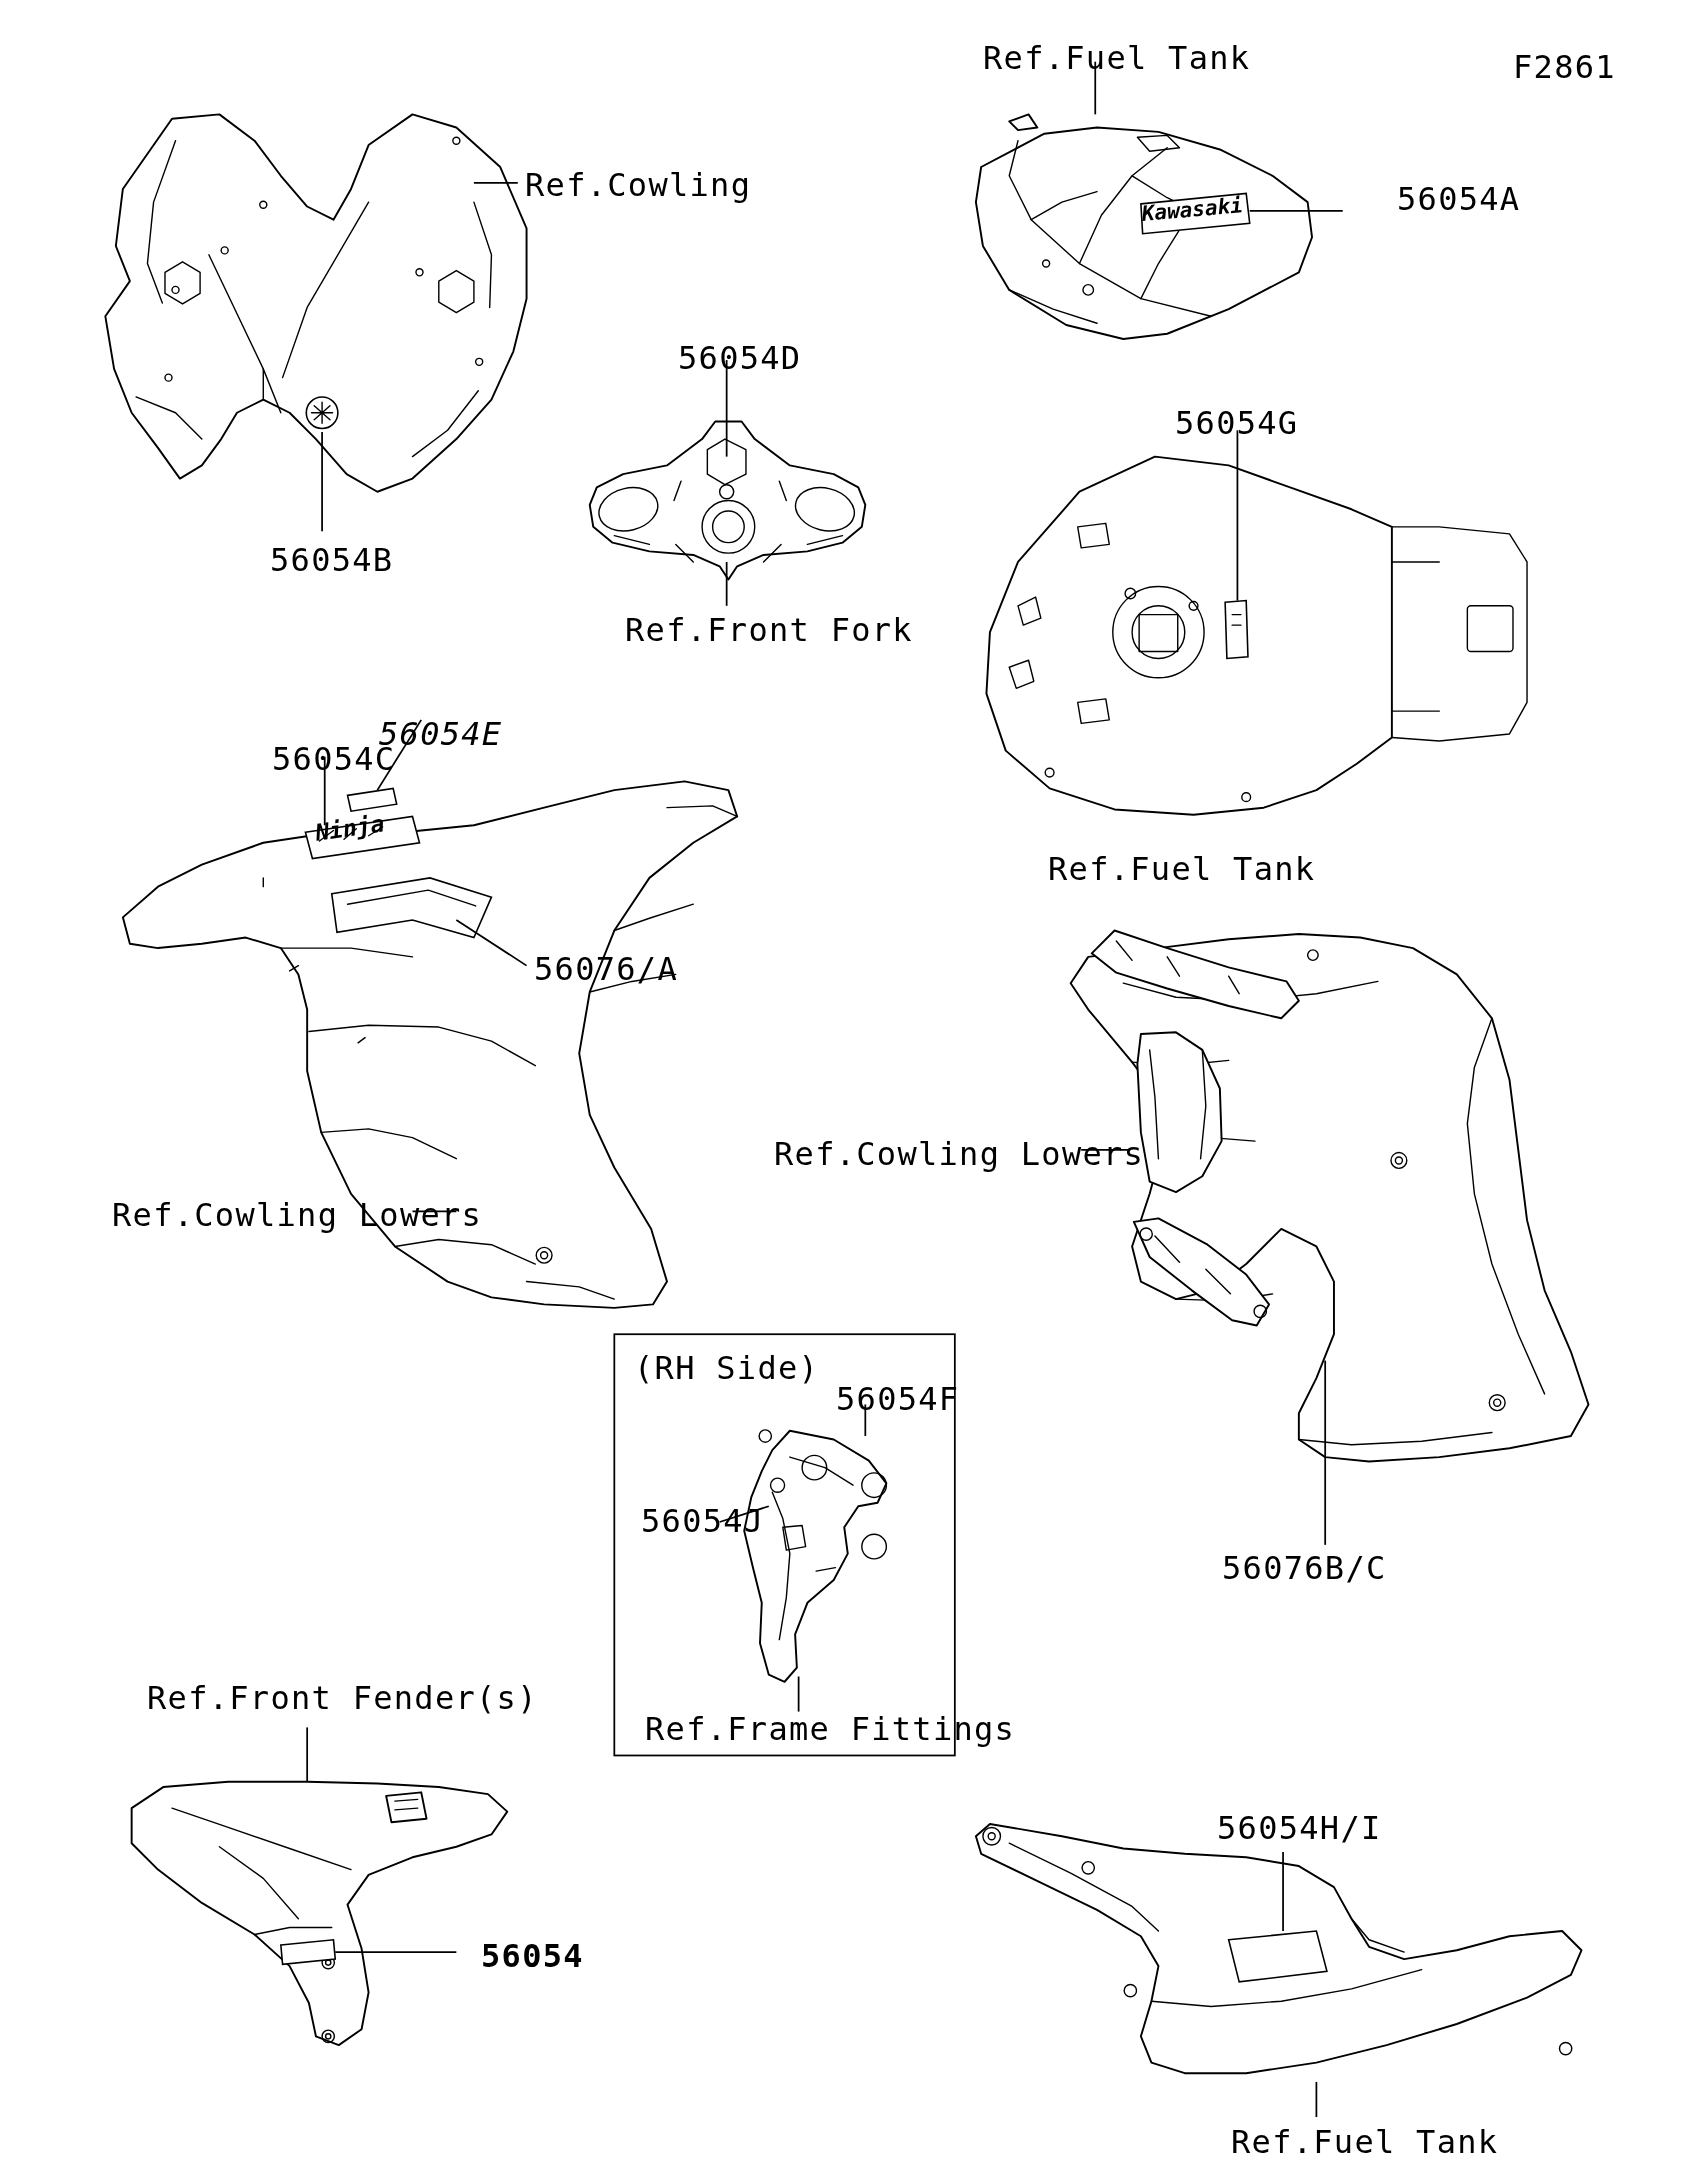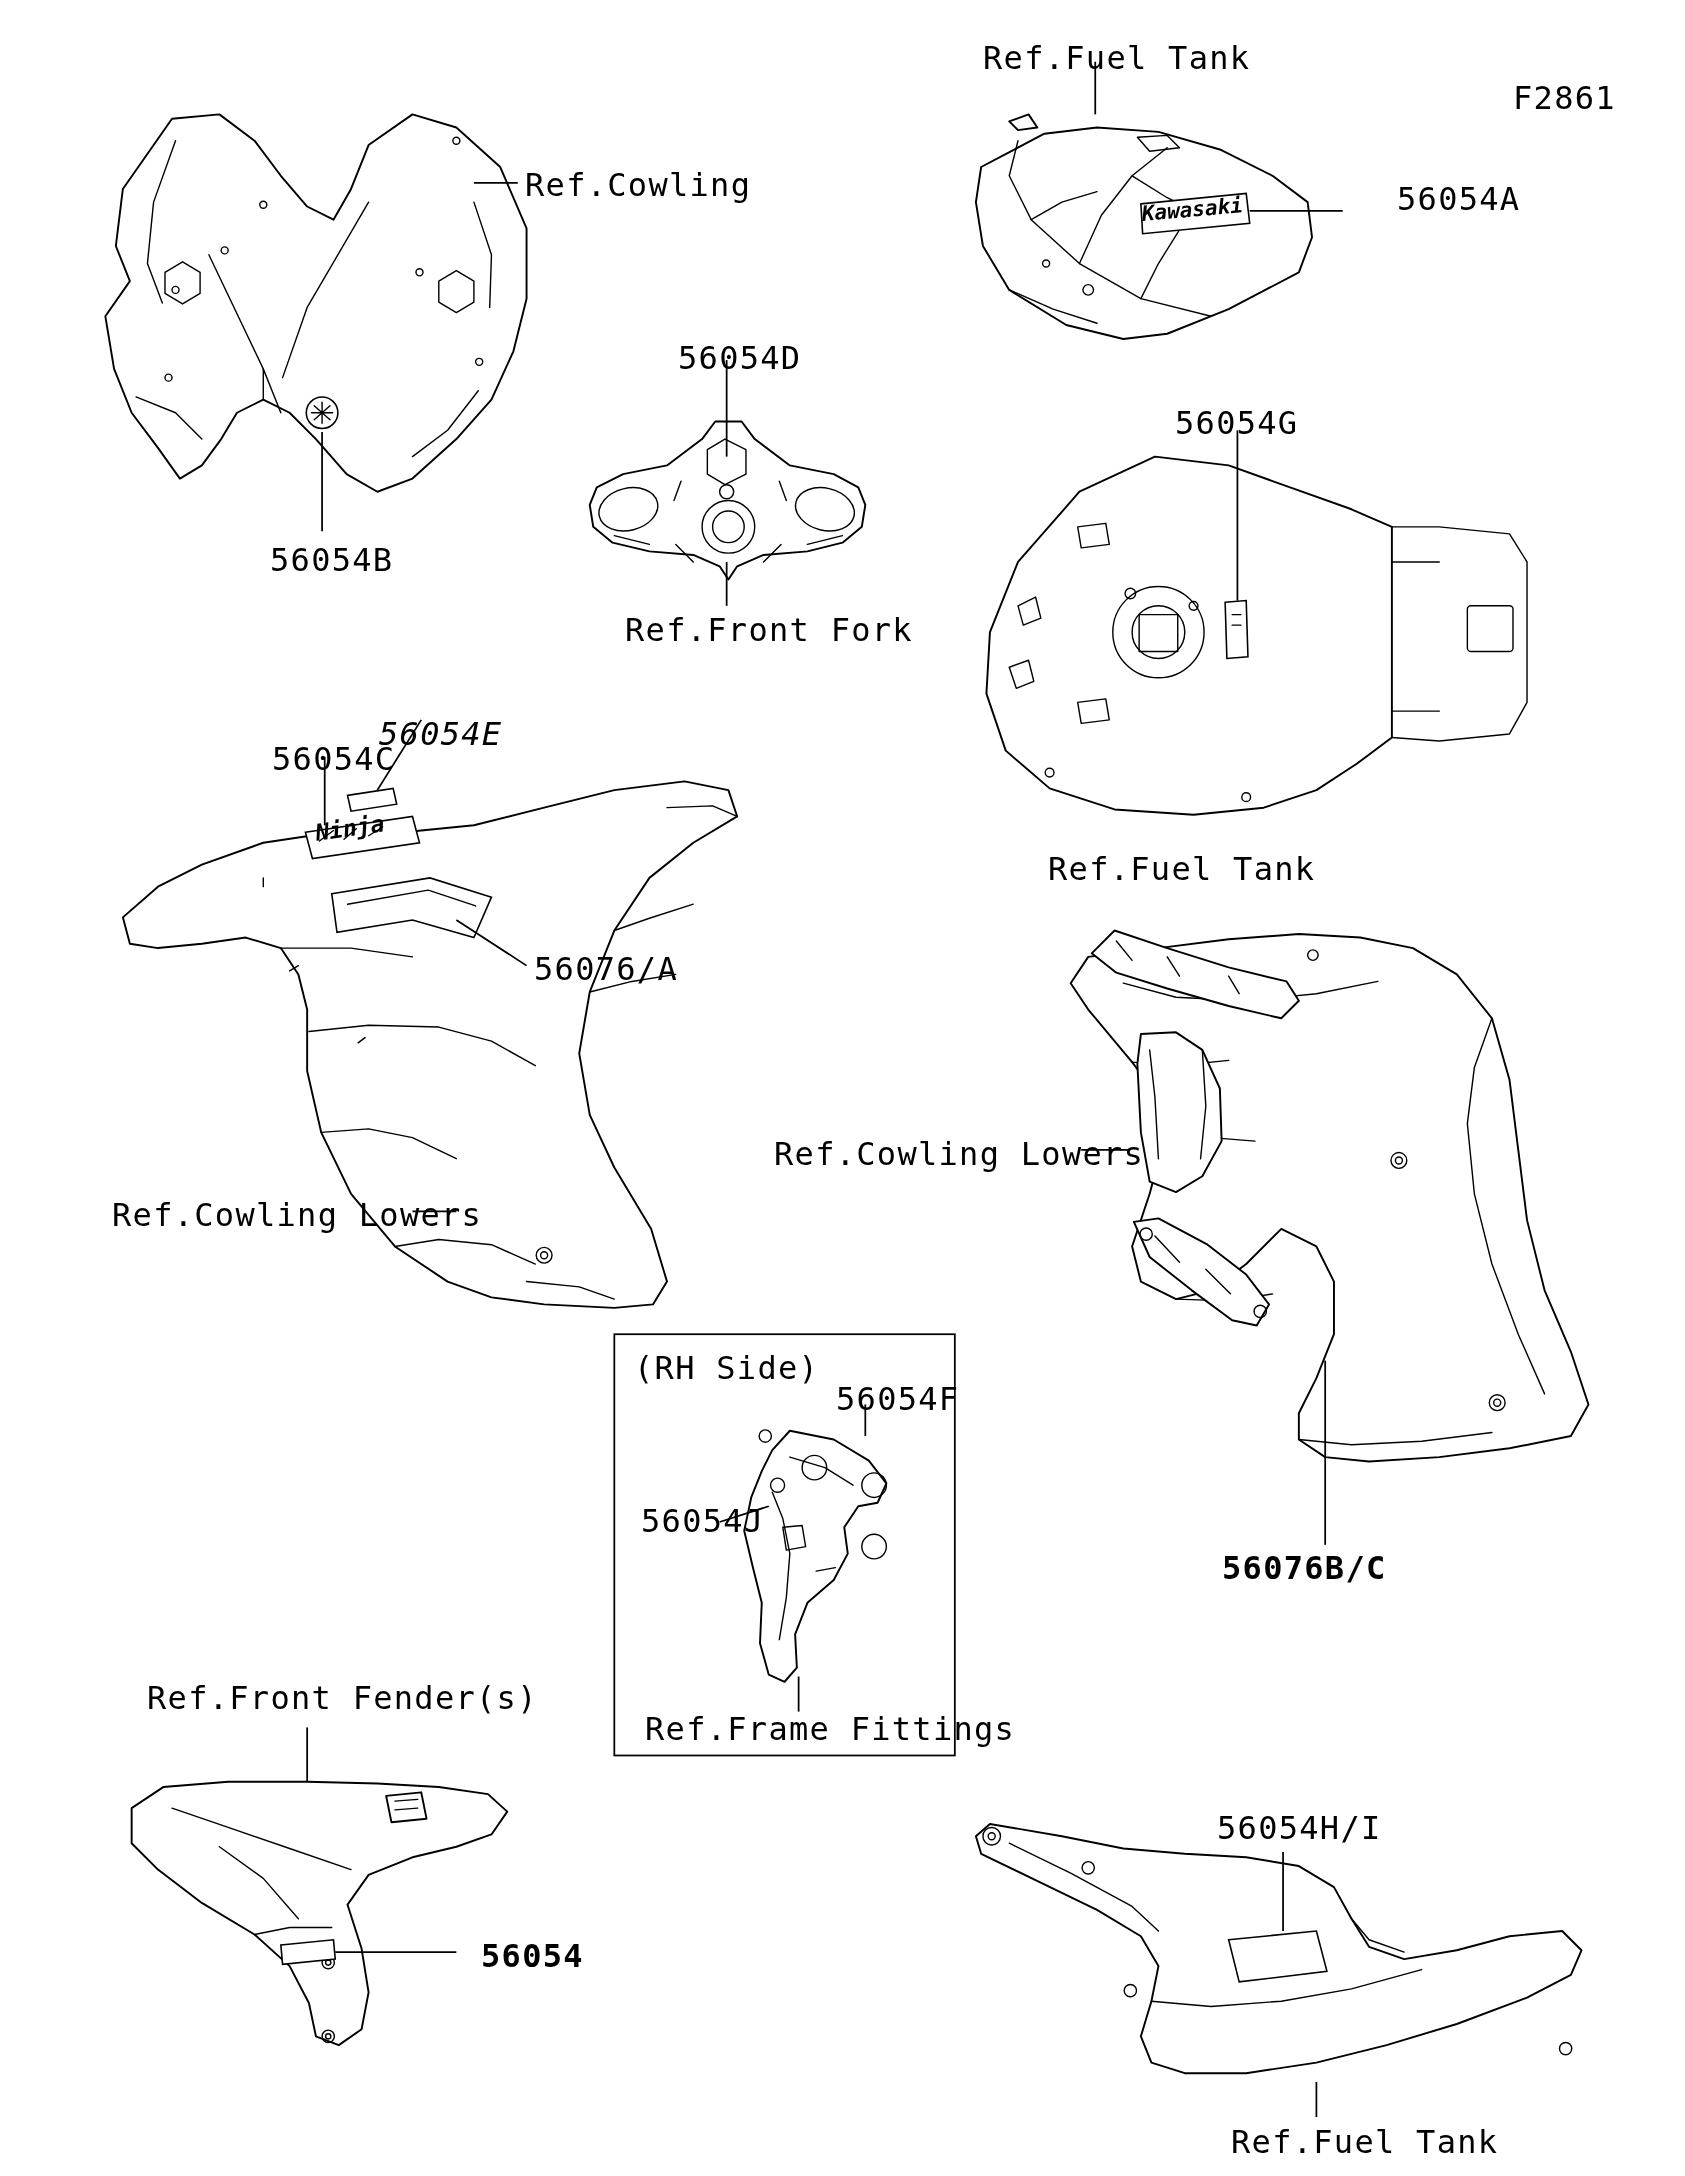--- a/index.html
+++ b/index.html
@@ -328,38 +328,38 @@
   <div class="label" style="left:379px; top:718px;font-style:italic;">56054E</div>
 
   <div class="label" style="left:272px; top:731px;margin-top:12px;">56054C</div>
 
   <div class="label" style="left:534px; top:953px;">56076/A</div>
 
   <div class="label" style="left:112px; top:1199px;">Ref.Cowling Lowers</div>
 
   <div class="label" style="left:774px; top:1138px;">Ref.Cowling Lowers</div>
 
-  <div class="label" style="left:1222px; top:1552px;font-weight:bold;">56076B/C</div>
+  <div class="label" style="left:1222px; top:1552px;">56076B/C</div>
 
   <div class="label" style="left:634px; top:1352px;">(RH Side)</div>
 
   <div class="label" style="left:836px; top:1383px;">56054F</div>
 
   <div class="label" style="left:641px; top:1505px;">56054J</div>
 
   <div class="label" style="left:645px; top:1713px;">Ref.Frame Fittings</div>
 
   <div class="label" style="left:147px; top:1682px;">Ref.Front Fender(s)</div>
 
   <div class="label" style="left:481px; top:1940px;font-weight:bold;">56054</div>
 
   <div class="label" style="left:1217px; top:1812px;">56054H/I</div>
 
   <div class="label" style="left:1231px; top:2126px;">Ref.Fuel Tank</div>
 
-  <div class="label" style="left:1513px; top:51px;margin-top:31px;">F2861</div>
+  <div class="label" style="left:1513px; top:51px;">F2861</div>
 
   <div class="label" style="left:1141px; top:204px; font-size:21px; font-weight:bold; font-style:italic; letter-spacing:0px; transform:rotate(-5deg); transform-origin:left top;">Kawasaki</div>
 
   <div class="label" style="left:314px; top:822px; font-size:23px; font-weight:bold; font-style:italic; letter-spacing:0px; transform:rotate(-8deg); transform-origin:left top;">Ninja</div>
 
 </div>
 
 
 </body></html>

